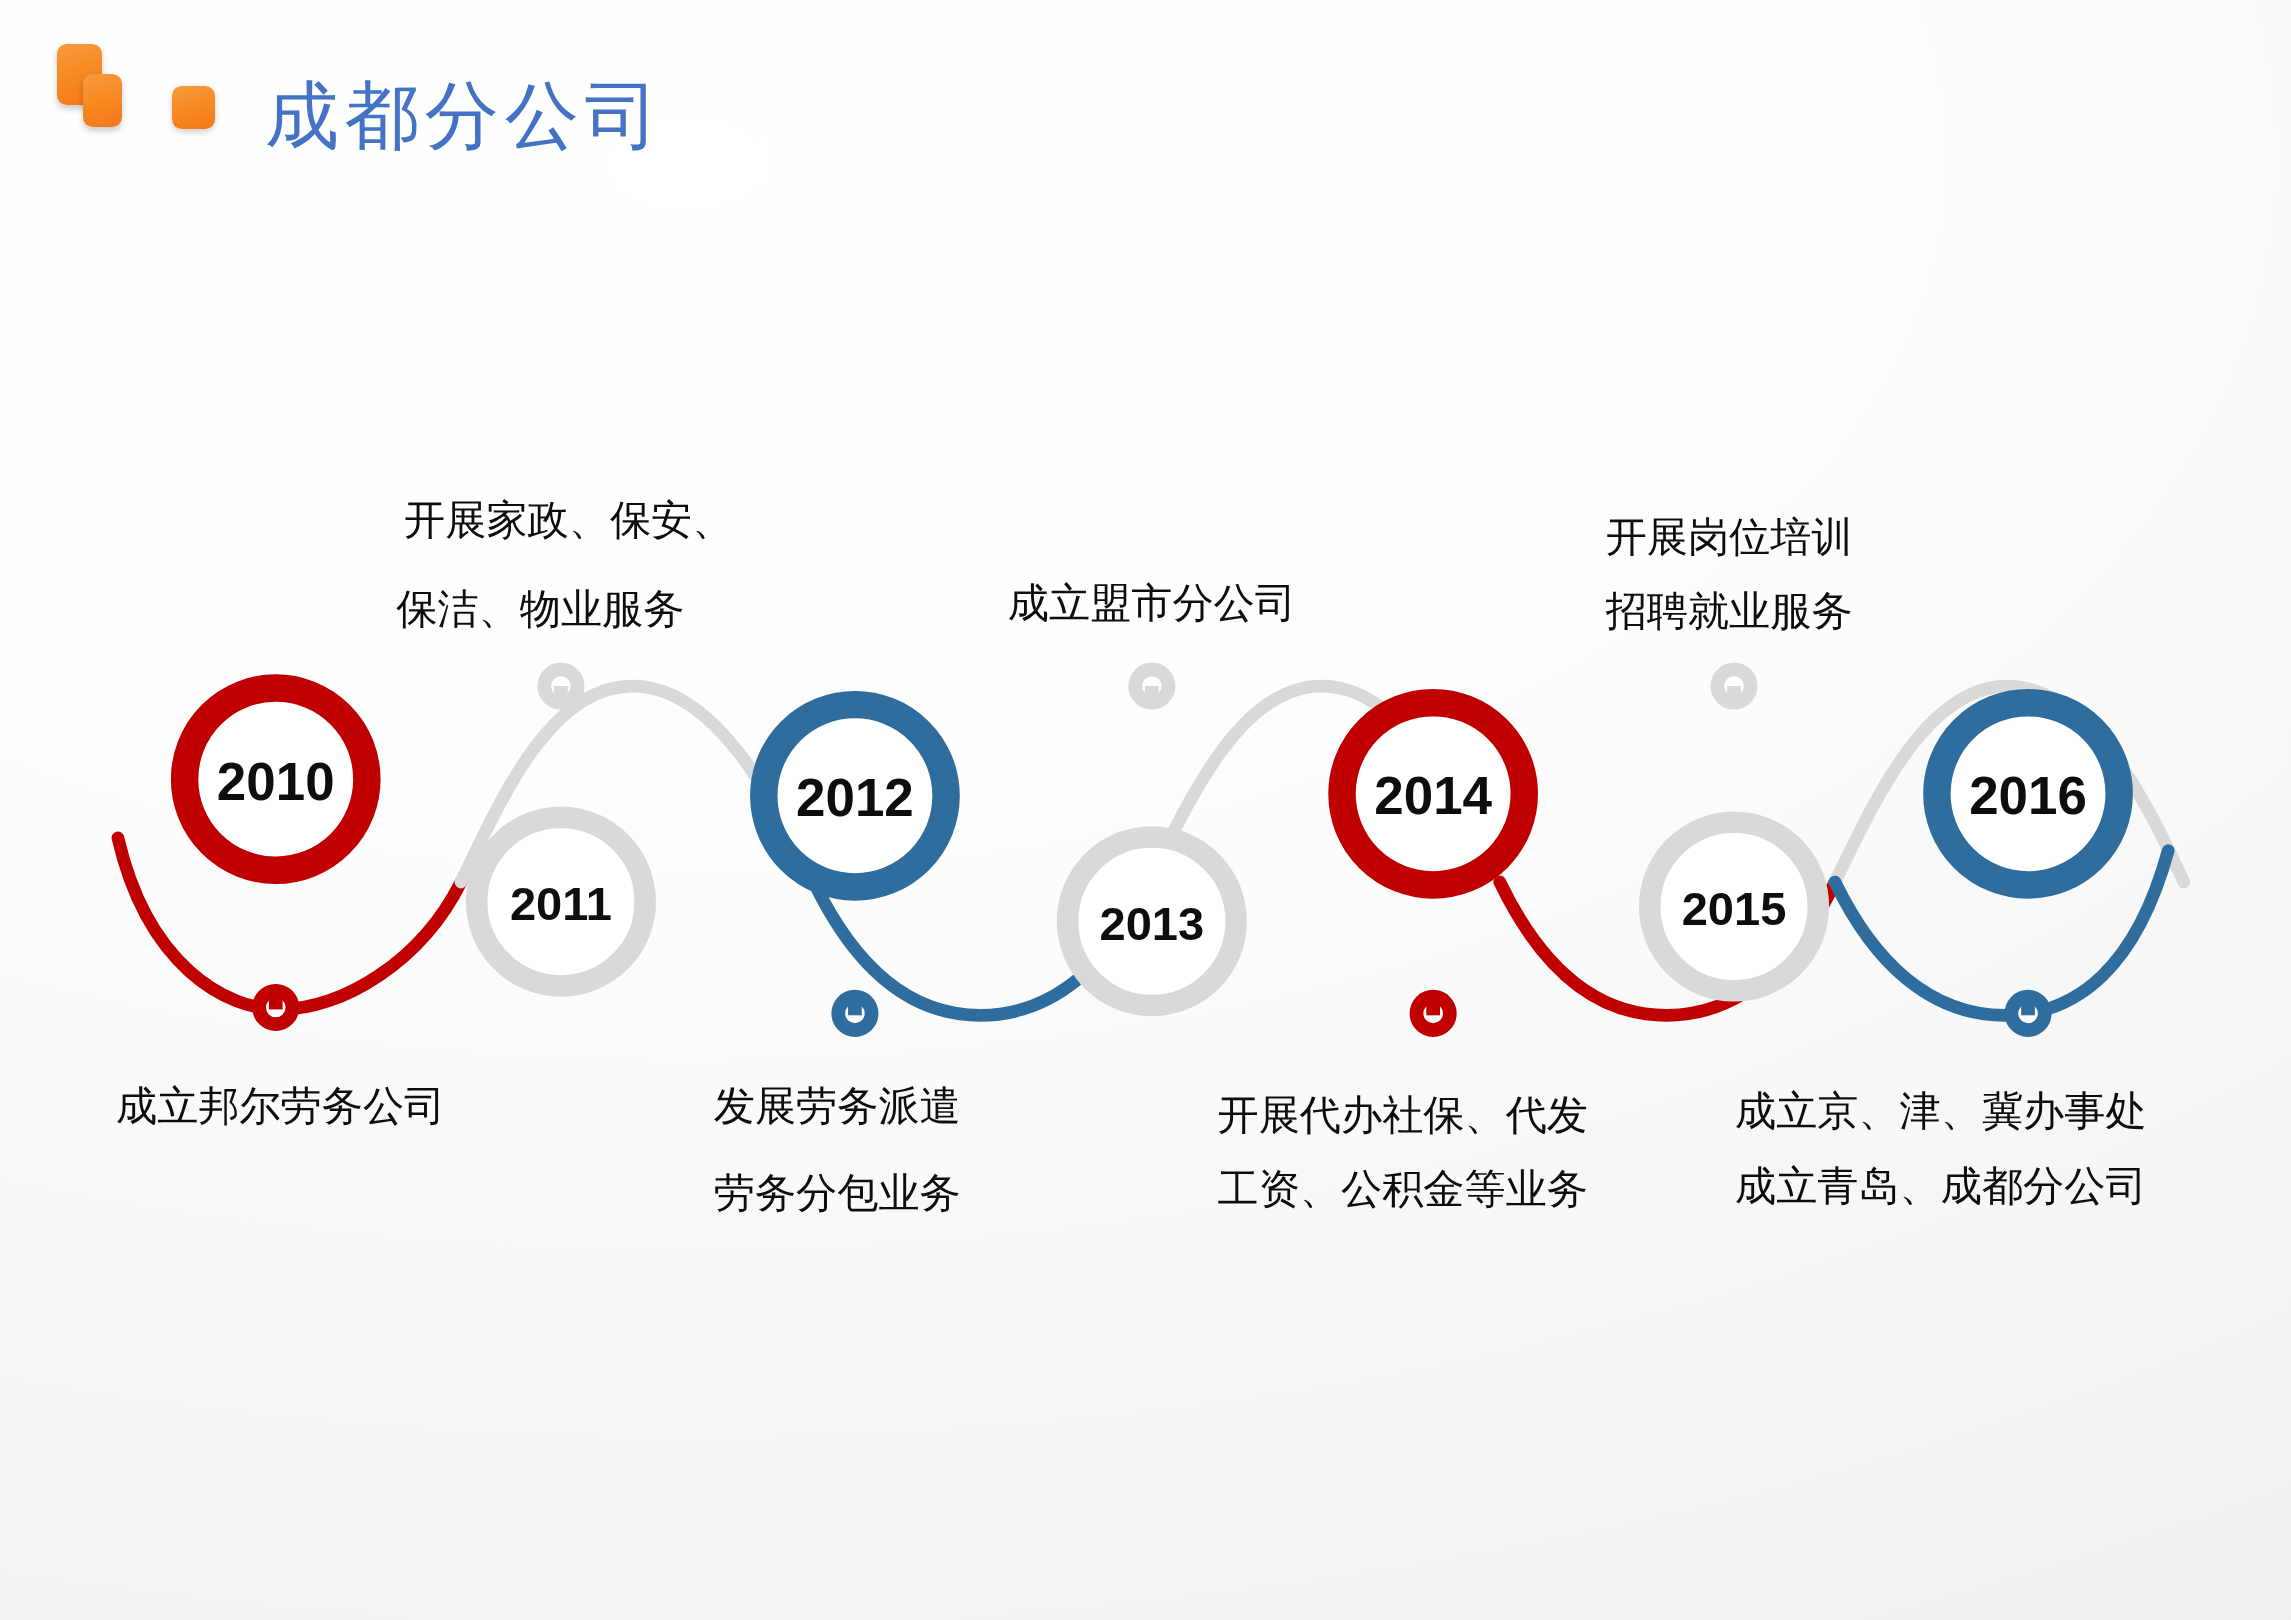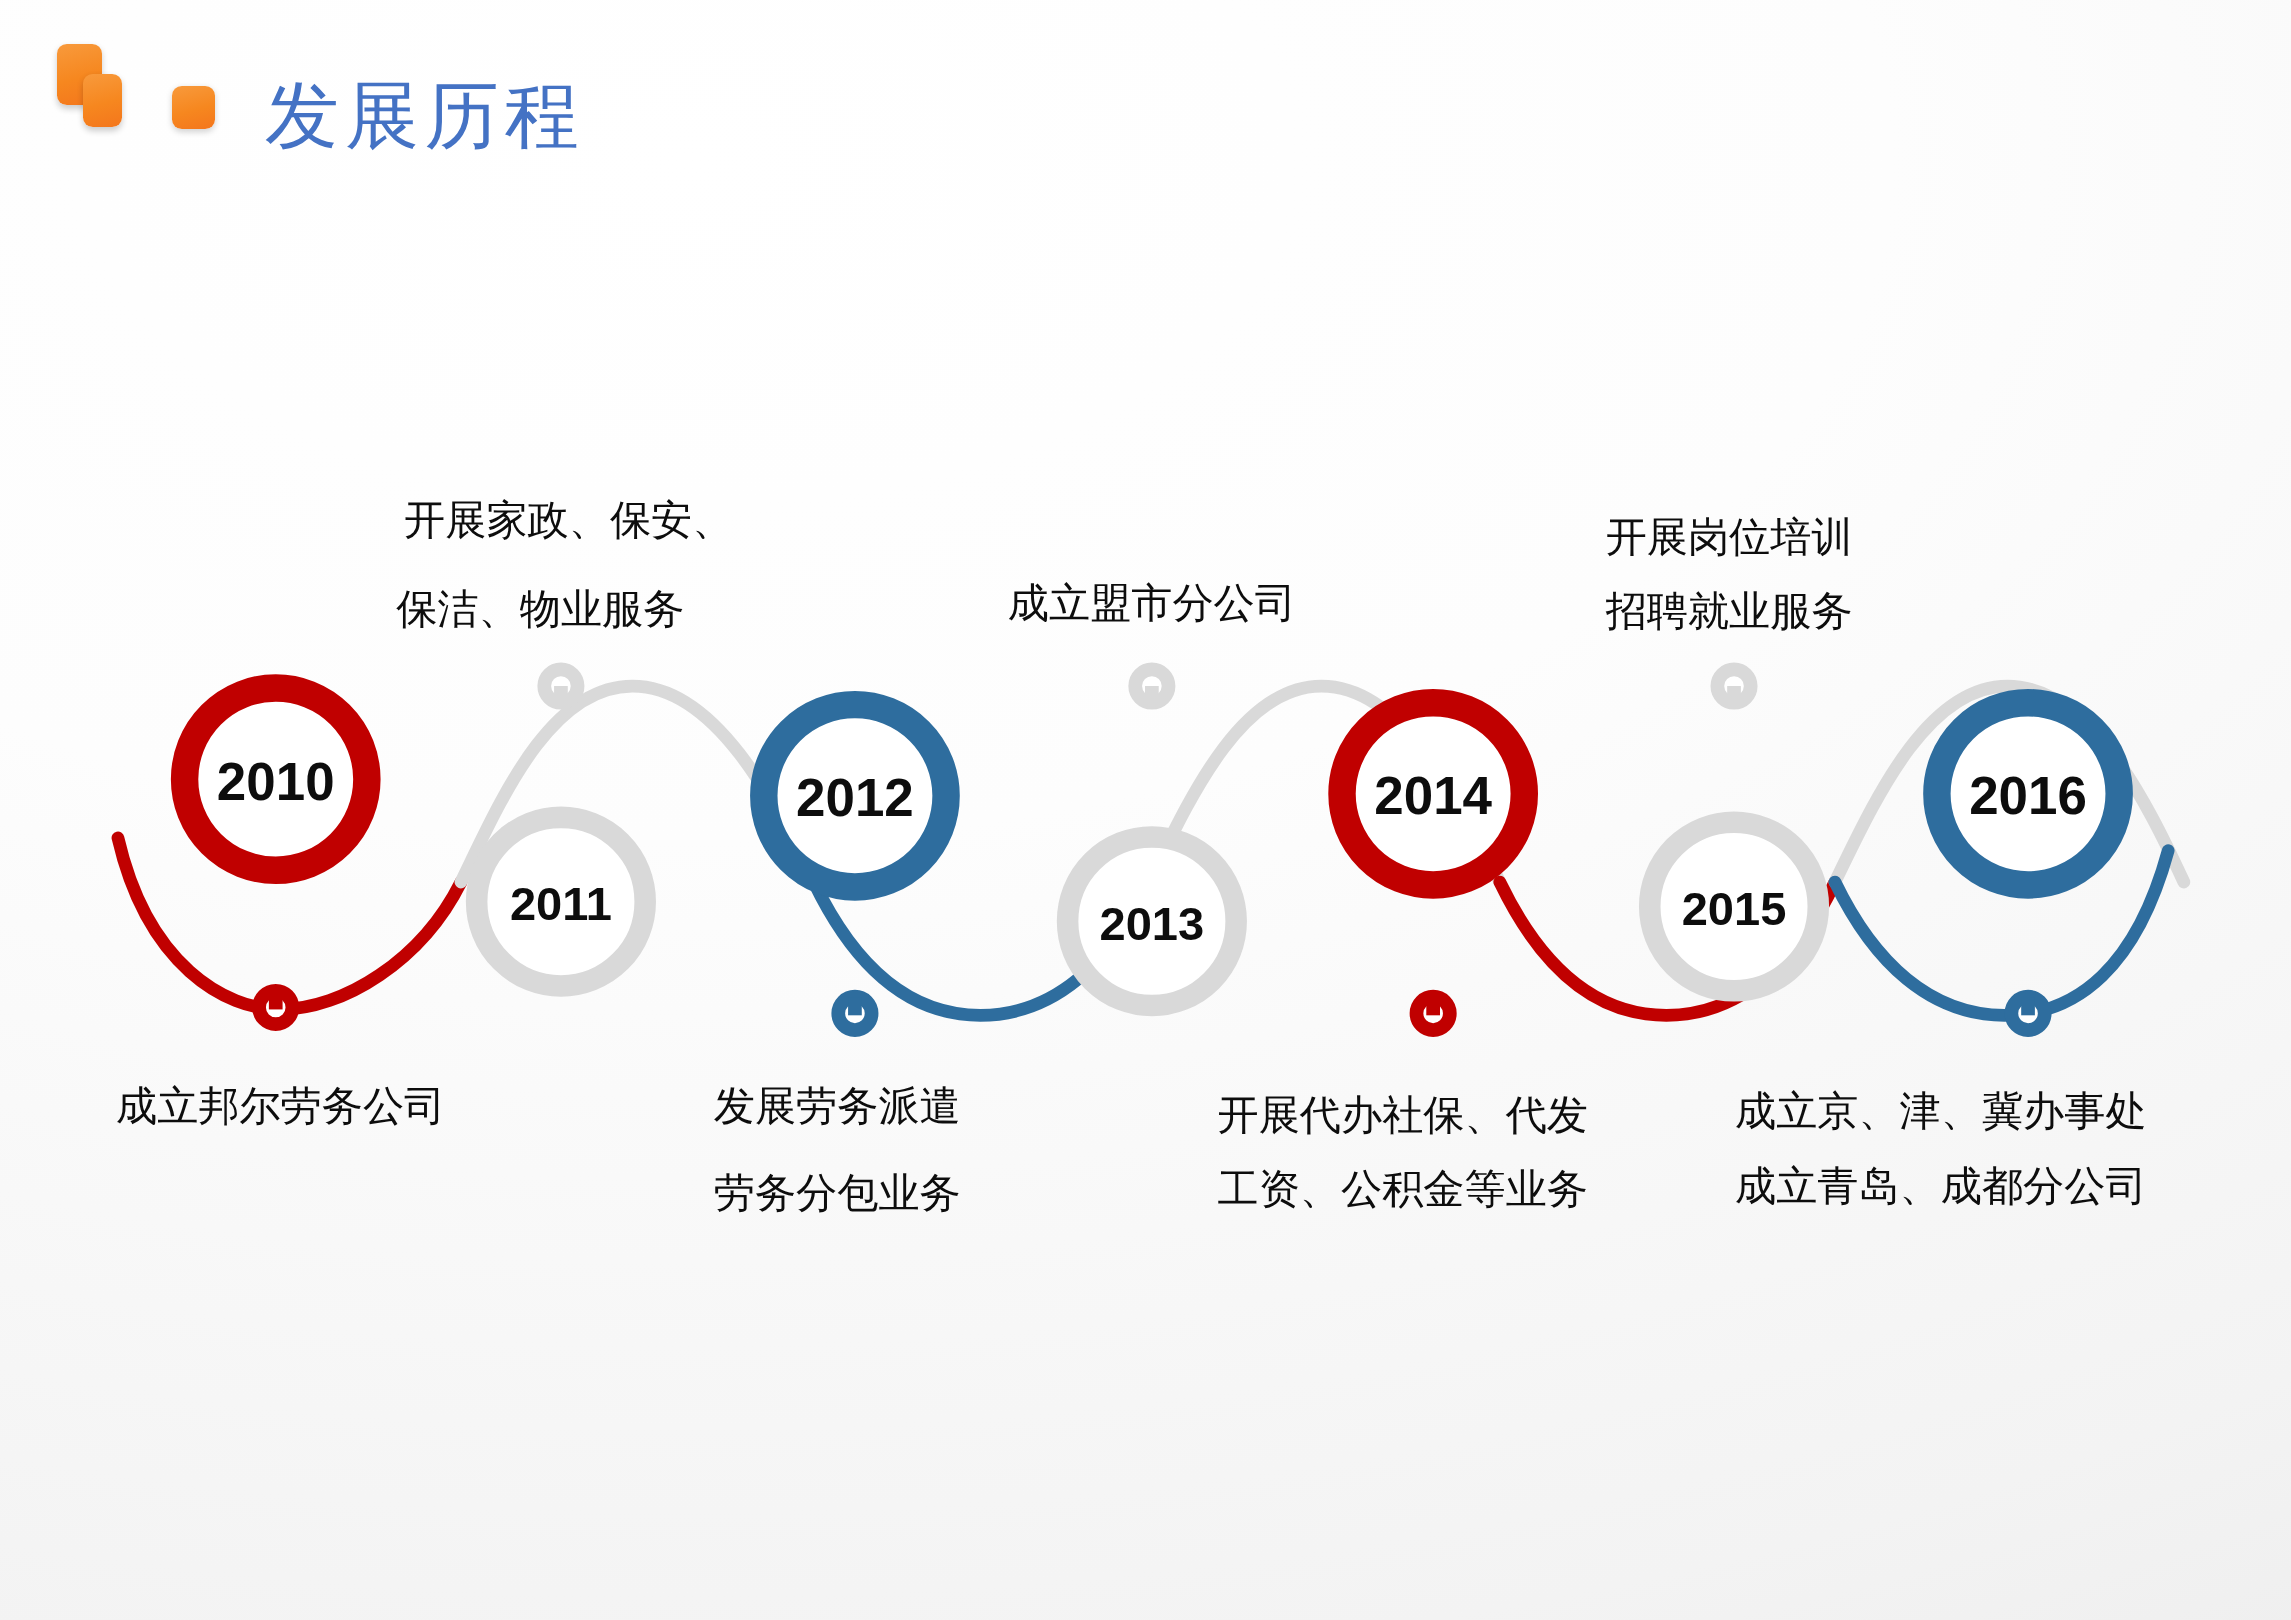--- a/index.html
+++ b/index.html
@@ -74,21 +74,21 @@
 </style>
 </head>
 <body>
 
 <div id="slide">
 
   <div class="header">
     <div class="deco-sq deco-a"></div>
     <div class="deco-sq deco-b"></div>
     <div class="deco-sq deco-c"></div>
-    <div class="page-title">发展历程</div>
+    <div class="page-title">成都分公司</div>
   </div>
 
   <svg id="timeline-svg" viewBox="0 0 2338 1653">
 
     <g fill="none" stroke-width="13" stroke-linecap="round">
 
       <path stroke="#C00000" d="M 120 855 C 150 985, 230 1030, 285 1030 C 350 1030, 430 980, 470 900"></path>
 
       <path stroke="#D9D9D9" d="M 470 900 C 510 818, 560 700, 645 700 C 730 700, 790 818, 830 900"></path>
 

